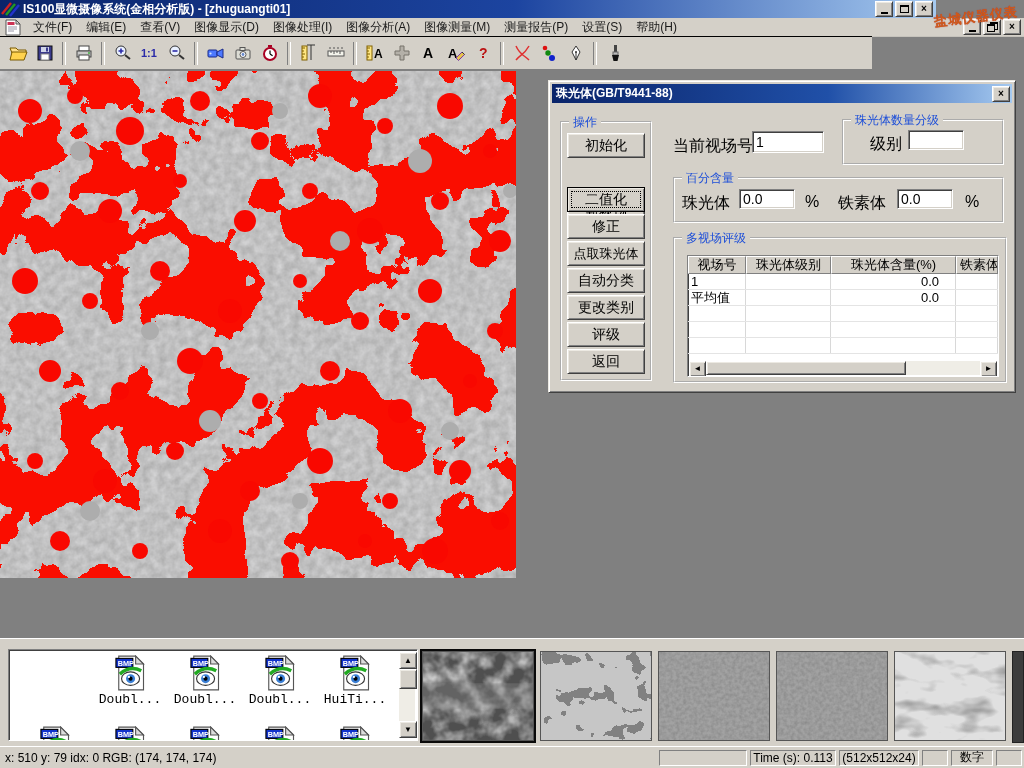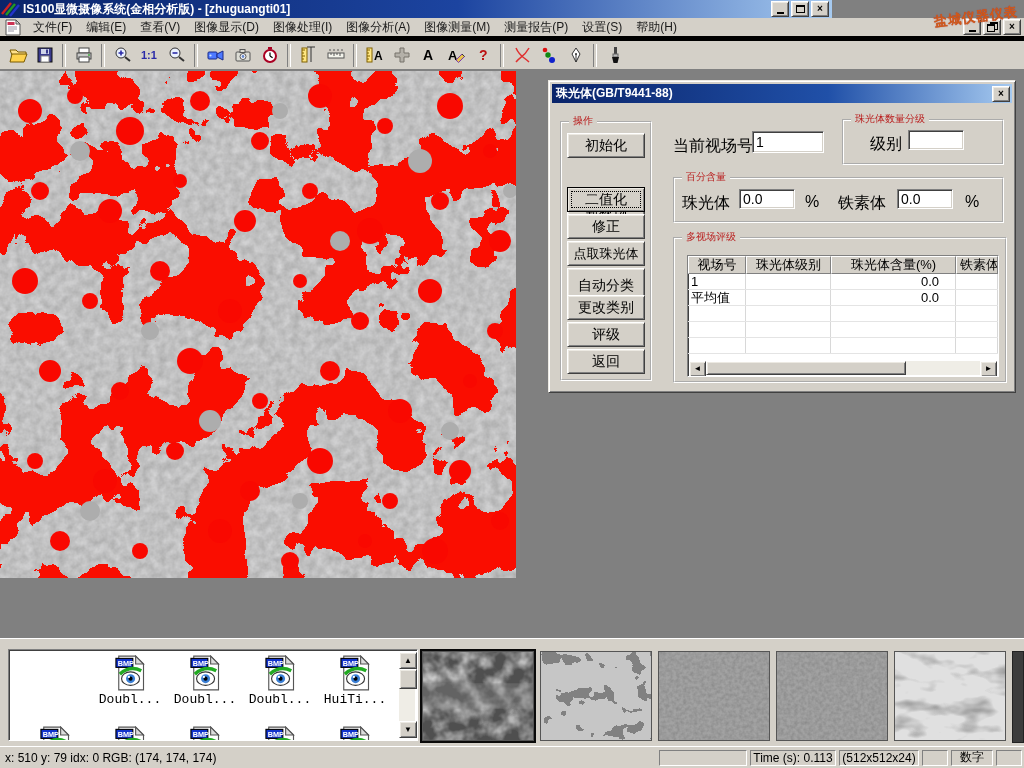--- a/index.html
+++ b/index.html
@@ -1,28 +1,28 @@
 <!DOCTYPE html>
 <html><head>
 <meta charset="utf-8">
 <style>
   html,body{margin:0;padding:0;background:#000;}
   #screen{position:relative;width:1024px;height:768px;overflow:hidden;
     font-family:"Liberation Sans","DejaVu Sans",sans-serif;font-size:12px;
     background:#808080;-webkit-font-smoothing:none;}
   
-  #titlebar{position:absolute;left:0;top:0;width:832px;height:18px;
+  #titlebar{position:absolute;left:0;top:0;width:936px;height:18px;
     background:linear-gradient(90deg,#0a246a 0%,#1c44a0 55%,#a6caf0 100%);
     color:#fff;display:flex;align-items:center;}
   #titlebar .ttext{font-weight:bold;font-size:12px;margin-left:3px;white-space:nowrap;}
   #menubar{position:absolute;left:0;top:18px;width:1024px;height:18px;background:#d4d0c8;
     display:flex;align-items:center;border-bottom:1px solid #c6c3bc;}
   .menu-item{padding:1px 7px;color:#1a1a1a;white-space:nowrap;cursor:default;}
-  #toolbar{position:absolute;left:0;top:36px;width:1024px;height:34px;background:#d4d0c8;
-    border-top:5px solid #000000;border-bottom:1px solid #808080;
+  #toolbar{position:absolute;left:0;top:36px;width:872px;height:34px;background:#d4d0c8;
+    border-top:1px solid #000000;border-bottom:1px solid #808080;
     display:flex;align-items:center;padding-left:4px;box-sizing:border-box;}
   .tbtn{width:27px;height:27px;display:flex;align-items:center;justify-content:center;flex:none;}
   .tsep{width:2px;height:23px;border-left:1px solid #808080;border-right:1px solid #fff;margin:0 4px;flex:none;}
   .winbtns{margin-left:auto;display:flex;gap:2px;margin-right:3px;}
   .win-btn{width:16px;height:14px;background:#d4d0c8;border:1px solid;
     border-color:#fff #404040 #404040 #fff;box-shadow:inset 1px 1px 0 #ece9e2,inset -1px -1px 0 #808080;
     display:flex;align-items:center;justify-content:center;font-size:10px;font-weight:bold;color:#000;
     line-height:1;}
   .g-min{width:7px;height:2px;background:#000;margin-top:7px;}
   .g-max{width:9px;height:8px;box-sizing:border-box;border:1px solid #000;border-top-width:2px;}
@@ -37,21 +37,21 @@
   
   #dialog{position:absolute;left:548px;top:80px;width:466px;height:311px;background:#d4d0c8;
     border:1px solid;border-color:#ece9e2 #404040 #404040 #ece9e2;
     box-shadow:inset 1px 1px 0 #fff,inset -1px -1px 0 #808080;font-size:14px;}
   #dialog-titlebar{position:absolute;left:3px;top:3px;right:3px;height:19px;
     background:linear-gradient(90deg,#0a246a 0%,#2050a8 60%,#a6caf0 100%);
     color:#fff;display:flex;align-items:center;}
   #dialog-titlebar .dtext{font-weight:bold;font-size:12px;margin-left:4px;}
   #dialog-close{margin-left:auto;margin-right:2px;}
   .group{position:absolute;border:2px groove #ffffff;box-sizing:border-box;}
-  .group>.glabel{position:absolute;top:-9px;left:7px;background:#d4d0c8;padding:0 4px;font-size:10px;color:#b91c1c;white-space:nowrap;}
+  .group>.glabel{position:absolute;top:-9px;left:7px;background:#d4d0c8;padding:0 4px;font-size:12px;color:#1d4ed8;white-space:nowrap;}
   .btn3d{background:#d4d0c8;border:1px solid;border-color:#fff #404040 #404040 #fff;
     box-shadow:inset 1px 1px 0 #ece9e2,inset -1px -1px 0 #808080;
     display:flex;align-items:center;justify-content:center;font-size:14px;color:#000;
     font-family:inherit;padding:0;white-space:nowrap;}
   .btn-default{border:1px solid #000;outline:1px dotted #000;outline-offset:-5px;}
   .sunken{background:#fff;border:1px solid;border-color:#808080 #fff #fff #808080;
     box-shadow:inset 1px 1px 0 #404040,inset -1px -1px 0 #d4d0c8;box-sizing:border-box;}
   .field{position:absolute;font-size:14px;padding:2px 3px;font-family:inherit;color:#000;}
   input.field{outline:none;}
   .lbl{position:absolute;font-size:16px;color:#000;white-space:nowrap;}
@@ -417,21 +417,21 @@
         </div>
       </div>
 
       <div class="group" style="left:11px;top:40px;width:92px;height:260px;">
         <span class="glabel">操作</span>
         <button class="btn3d" style="position:absolute;left:5px;top:10px;width:78px;height:25px;">初始化</button>
         <button class="btn3d" style="position:absolute;left:5px;top:37px;width:78px;height:25px;margin-top:40px;">新视场</button>
         <button class="btn3d btn-default" style="position:absolute;left:5px;top:64px;width:78px;height:25px;">二值化</button>
         <button class="btn3d" style="position:absolute;left:5px;top:91px;width:78px;height:25px;">修正</button>
         <button class="btn3d" style="position:absolute;left:5px;top:118px;width:78px;height:25px;font-size:13px;">点取珠光体</button>
-        <button class="btn3d" style="position:absolute;left:5px;top:145px;width:78px;height:35px;">自动分类</button>
+        <button class="btn3d" style="position:absolute;left:5px;top:145px;width:78px;height:25px;">自动分类</button>
         <button class="btn3d" style="position:absolute;left:5px;top:172px;width:78px;height:25px;">更改类别</button>
         <button class="btn3d" style="position:absolute;left:5px;top:199px;width:78px;height:25px;">评级</button>
         <button class="btn3d" style="position:absolute;left:5px;top:226px;width:78px;height:25px;">返回</button>
       </div>
 
       <span class="lbl" style="left:124px;top:55px;">当前视场号</span>
       <input class="field sunken" style="left: 203px; top: 50px; width: 72px; height: 22px;" value="1">
 
       <div class="group" style="left:293px;top:38px;width:162px;height:46px;">
         <span class="glabel">珠光体数量分级</span>

